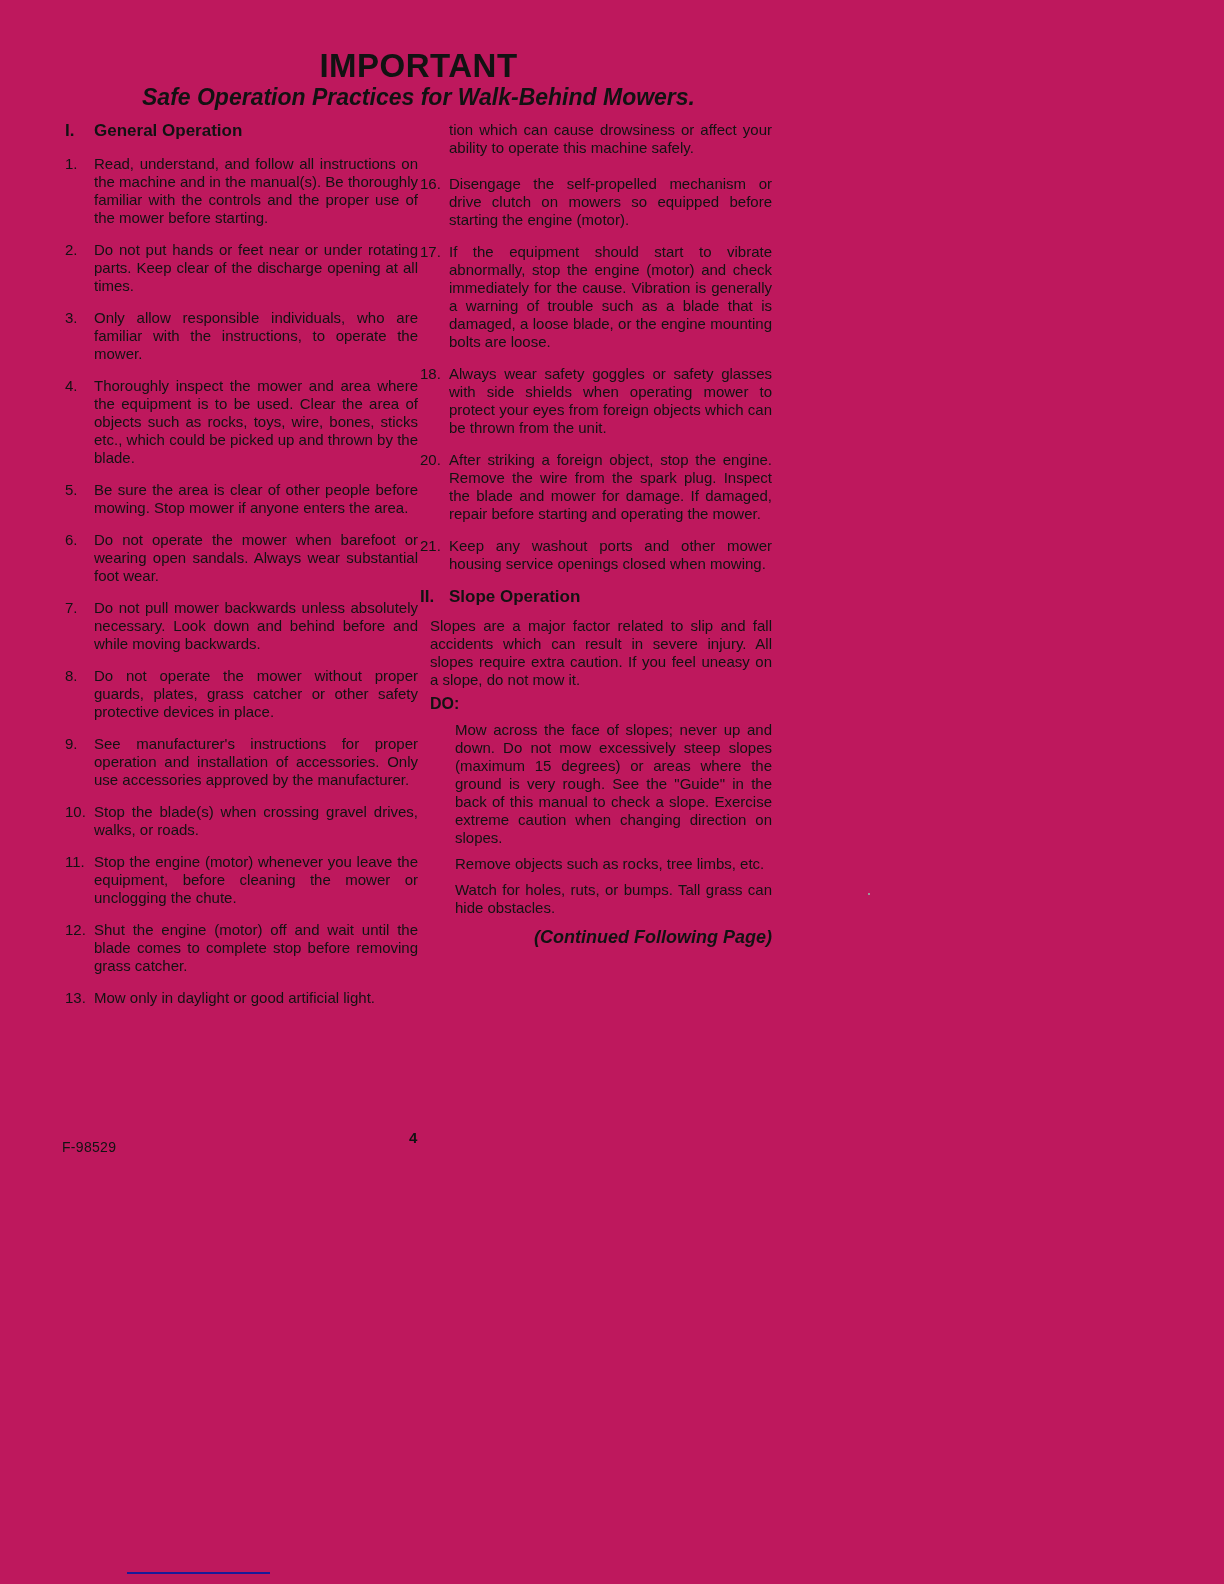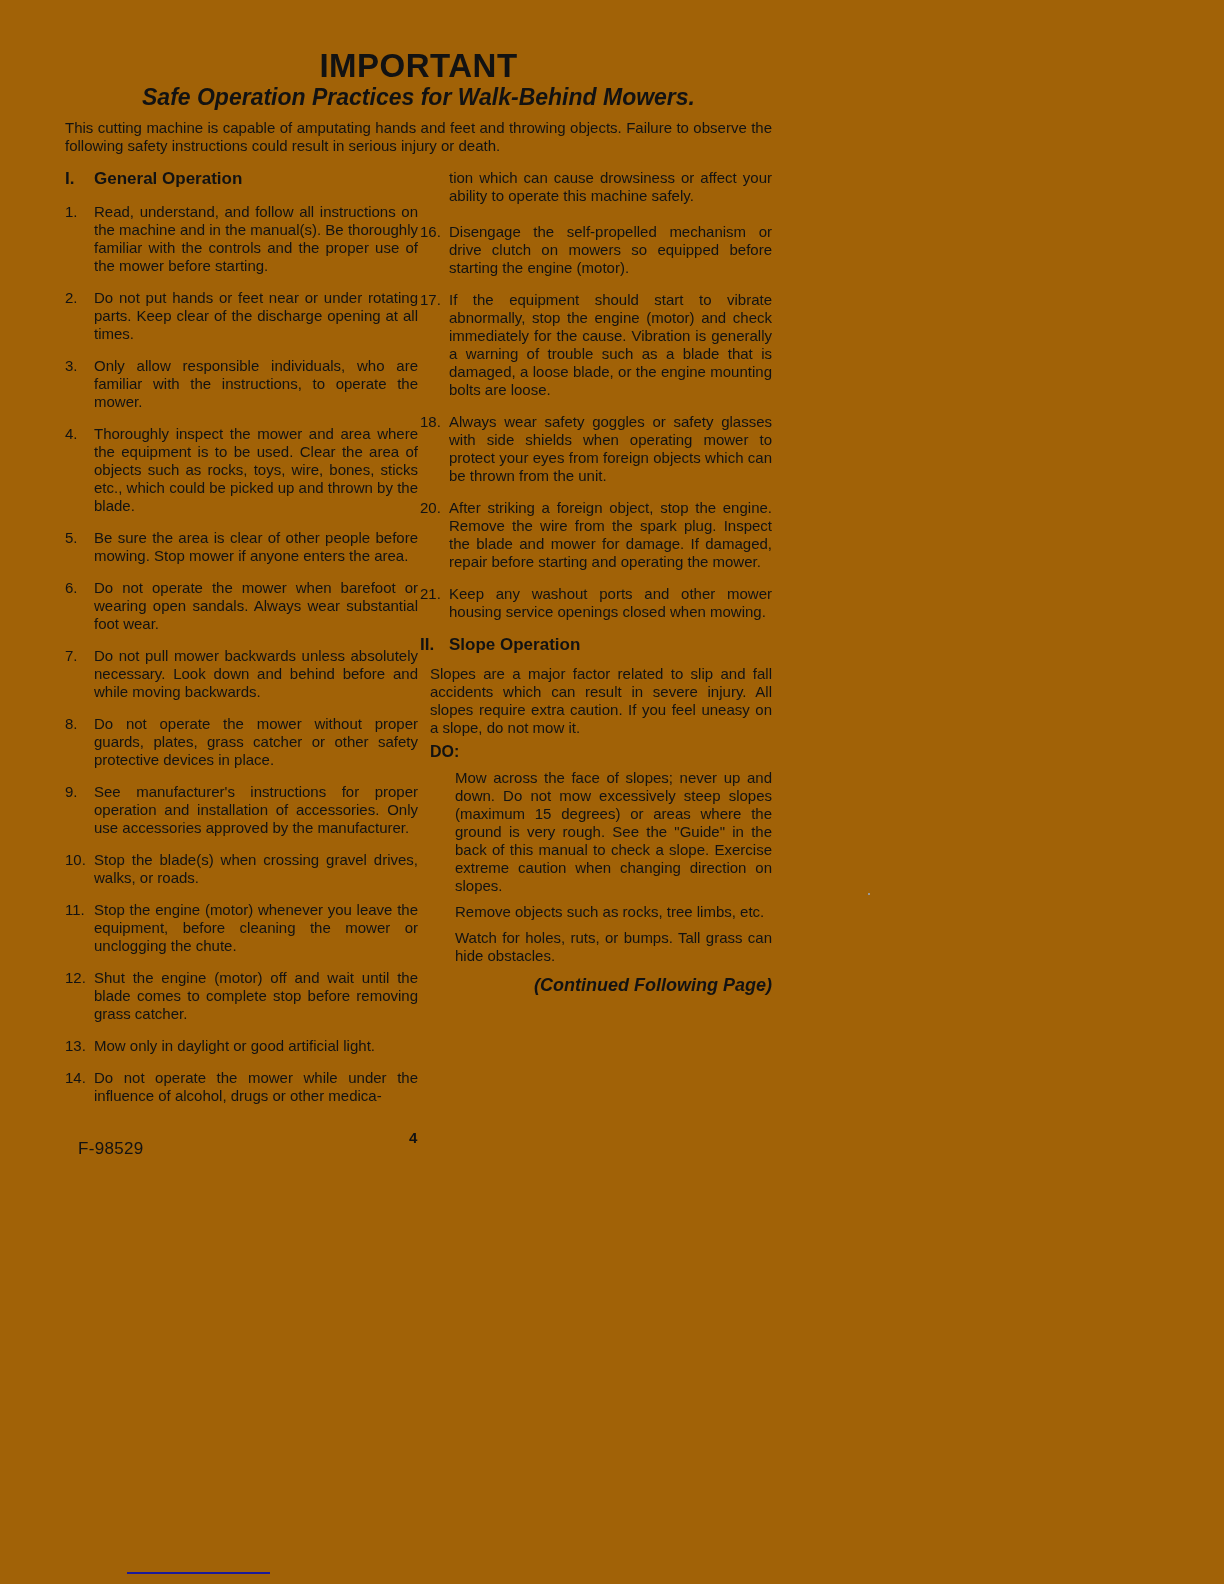--- a/index.html
+++ b/index.html
@@ -1,18 +1,18 @@
 <!DOCTYPE html>
 <html><head>
 <meta charset="utf-8">
 <style>
   * { margin:0; padding:0; box-sizing:border-box; }
   html,body { background:#ffffff; }
   body { font-family:"Liberation Sans", sans-serif; color:#121212; }
-  .page { position:relative; width:1224px; height:1584px; background:#a16207; overflow:hidden; }
+  .page { position:relative; width:1224px; height:1584px; background:#be185d; overflow:hidden; }
   .content { position:absolute; left:65px; top:48px; width:707px; }
 
   .doc-header { text-align:center; }
   .doc-title { font-size:33px; font-weight:bold; letter-spacing:0.5px; line-height:36px; }
   .doc-subtitle { font-size:23px; font-weight:bold; margin-top:3px; line-height:20px;font-style:italic; }
 
   .intro { margin-top:12px; font-size:15px; line-height:18px; text-align:justify; }
 
   .columns { display:flex; margin-top:14px; }
   .col-left { width:353px; margin-right:2px; flex:none; }
@@ -28,38 +28,37 @@
   .cont-para { margin-left:29px; font-size:15px; line-height:18px; text-align:justify; margin-bottom:18px; }
 
   .slope-block { margin-left:10px; }
   .slope-block .sec-heading { margin-left:-10px; margin-bottom:10px; }
   .slope-intro { font-size:15px; line-height:18px; text-align:justify; margin-bottom:6px; }
   .do-label { font-size:16px; font-weight:bold; line-height:18px; margin-bottom:8px; }
   .do-item { margin-left:25px; font-size:15px; line-height:18px; text-align:justify; margin-bottom:8px; }
 
   .continued-note { text-align:right; font-size:18px; font-weight:bold; font-style:italic; margin-top:10px; }
 
-  .form-number { position:absolute; left:78px; top:1139px; font-size:17px; letter-spacing:0.3px; }
+  .form-number { position:absolute; left:62px; top:1139px; font-size:14px; letter-spacing:0.3px; }
   .page-number { position:absolute; left:409px; top:1129px; font-size:15px; font-weight:bold; }
 
   .bottom-line { position:absolute; left:127px; top:1572px; width:143px; height:2px; background:#1a1a99; }
   .scan-dot { position:absolute; left:868px; top:893px; width:2px; height:2px; background:#9a9a9a; }
 </style>
 </head>
 <body>
 
 <div class="page">
   <div class="content">
 
     <div class="doc-header">
       <div class="doc-title">IMPORTANT</div>
       <div class="doc-subtitle">Safe Operation Practices for Walk-Behind Mowers.</div>
     </div>
 
-    <p class="intro">This cutting machine is capable of amputating hands and feet and throwing objects. Failure to observe the following safety instructions could result in serious injury or death.</p>
 
     <div class="columns">
 
       <div class="col-left">
         <div class="sec-heading">
           <span class="num">I.</span>
           <span>General Operation</span>
         </div>
 
         <div class="item">
@@ -107,24 +106,20 @@
             <span class="txt">Stop the engine (motor) whenever you leave the equipment, before cleaning the mower or unclogging the chute.</span>
           </div>
         <div class="item">
             <span class="num">12.</span>
             <span class="txt">Shut the engine (motor) off and wait until the blade comes to complete stop before removing grass catcher.</span>
           </div>
         <div class="item">
             <span class="num">13.</span>
             <span class="txt">Mow only in daylight or good artificial light.</span>
           </div>
-        <div class="item">
-            <span class="num">14.</span>
-            <span class="txt">Do not operate the mower while under the influence of alcohol, drugs or other medica-</span>
-          </div>
       </div>
 
       <div class="col-right">
         <p class="cont-para">tion which can cause drowsiness or affect your ability to operate this machine safely.</p>
 
         <div class="item">
             <span class="num">16.</span>
             <span class="txt">Disengage the self-propelled mechanism or drive clutch on mowers so equipped before starting the engine (motor).</span>
           </div>
         <div class="item">

